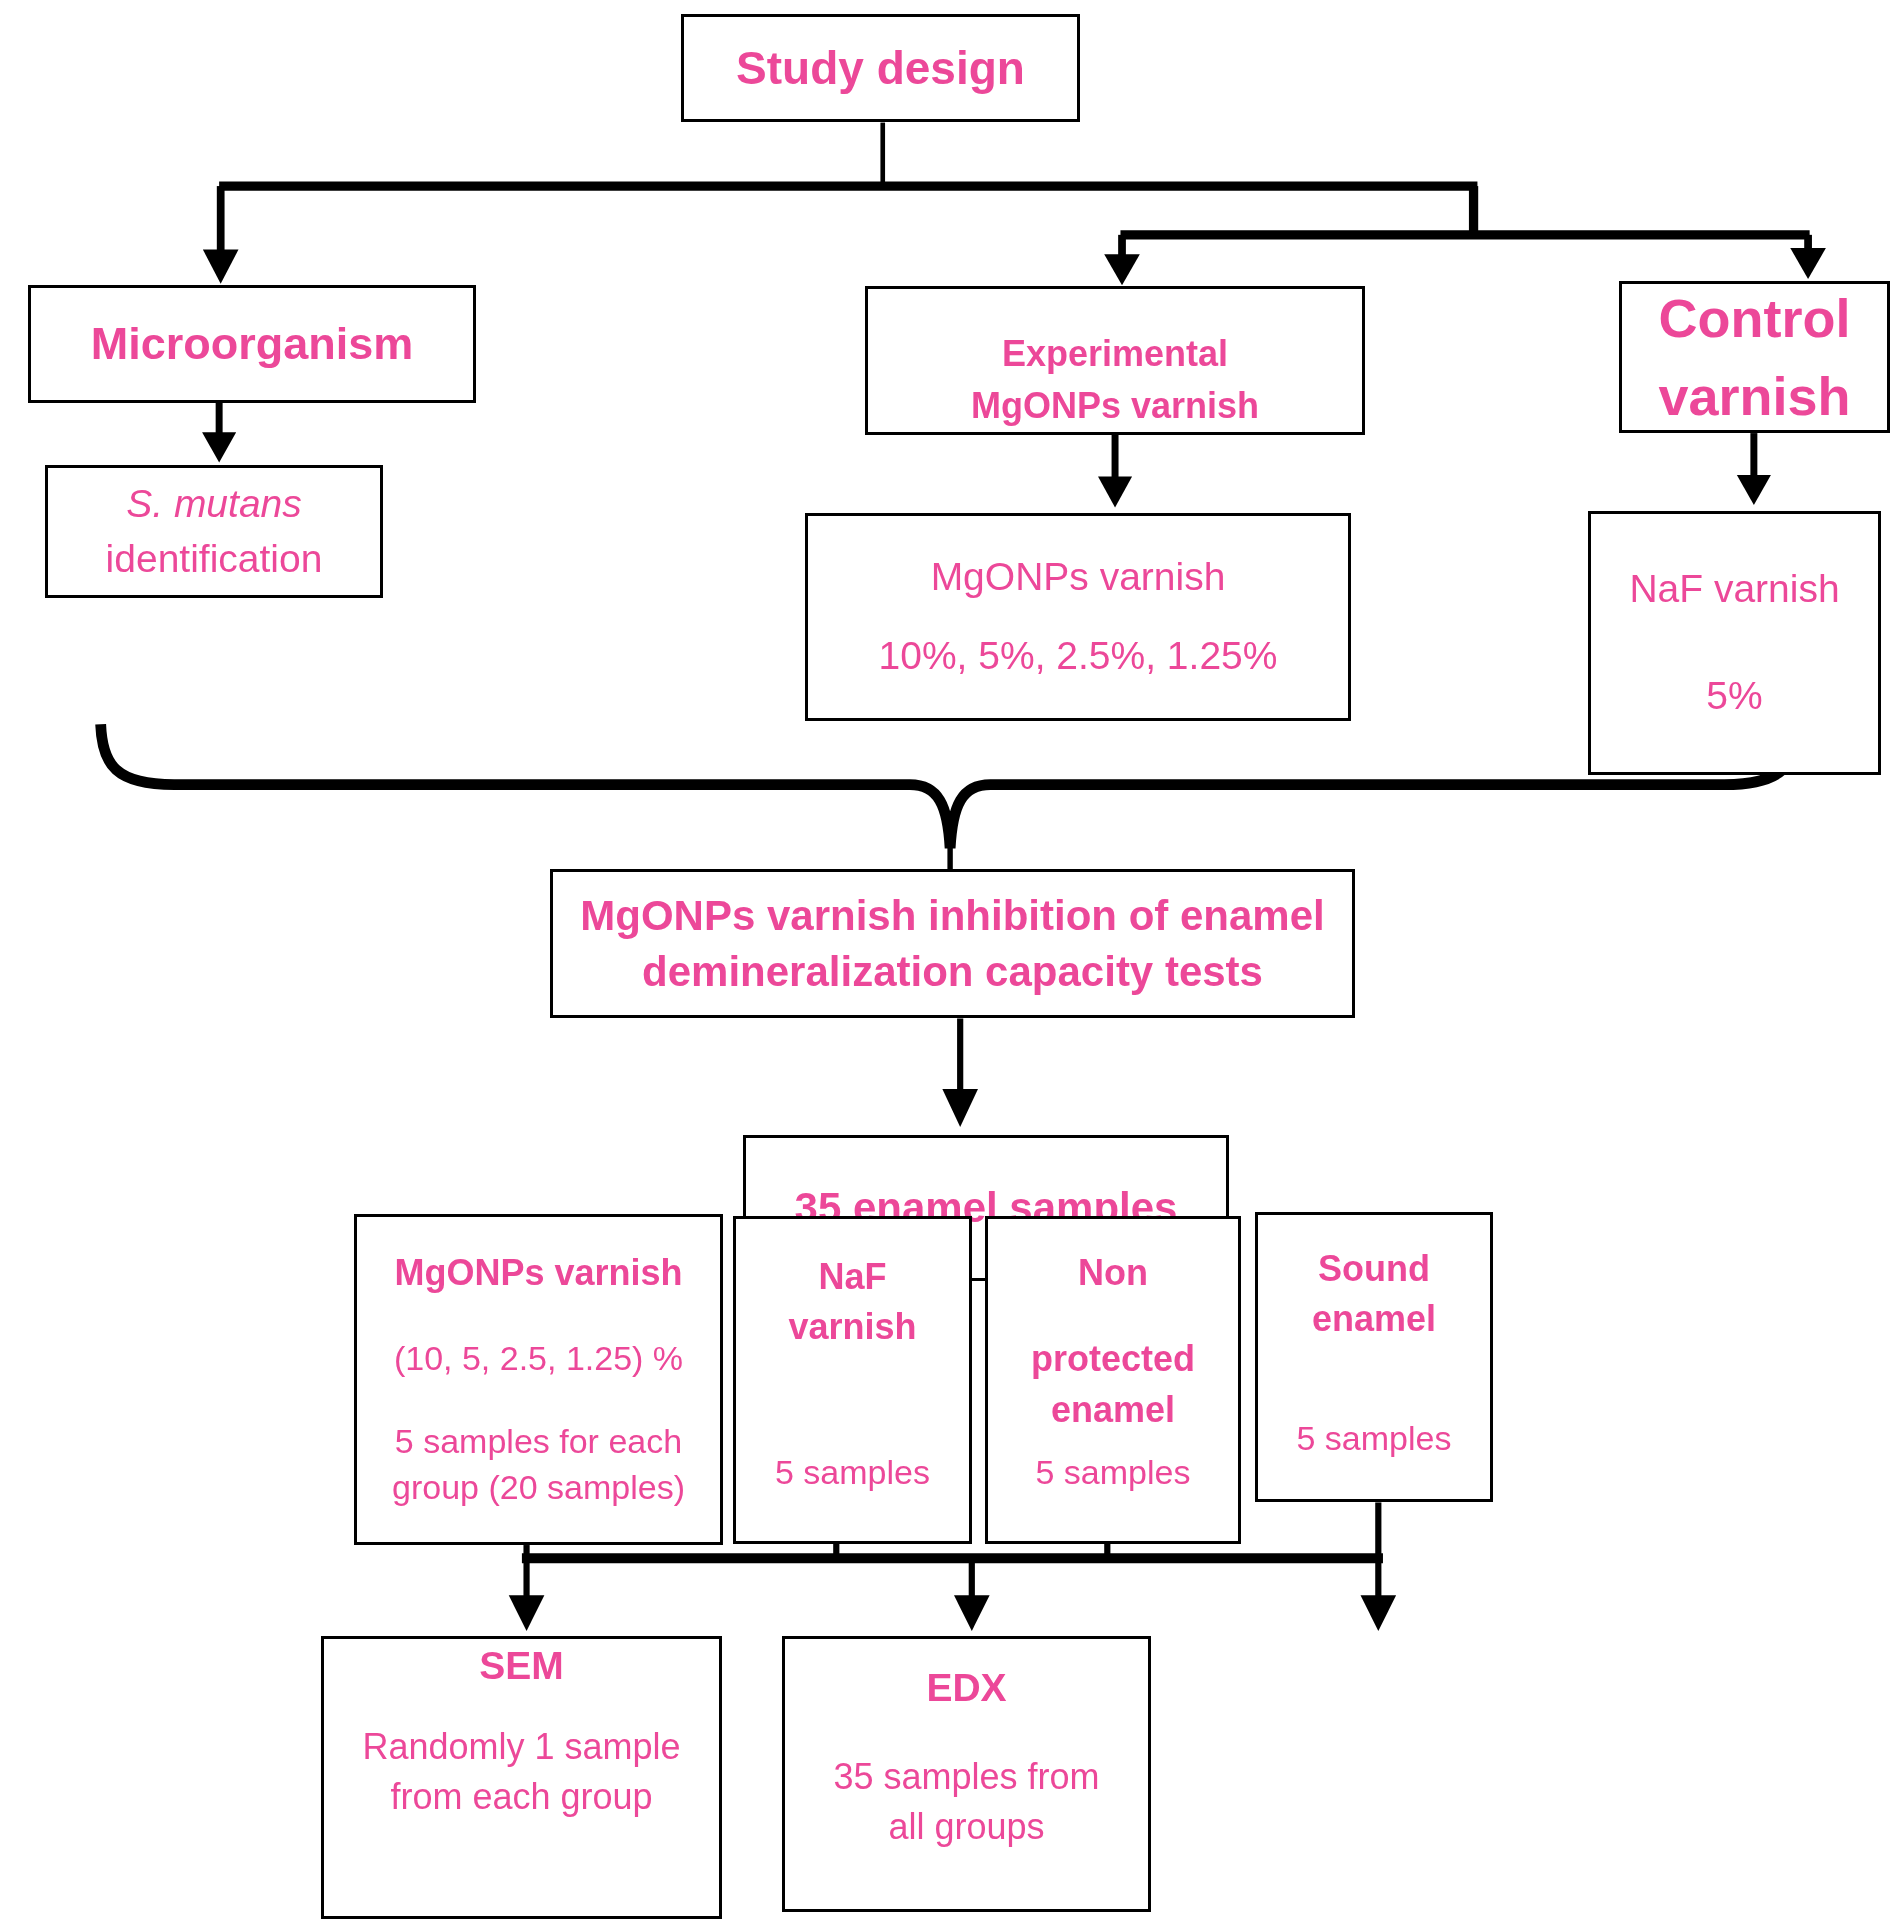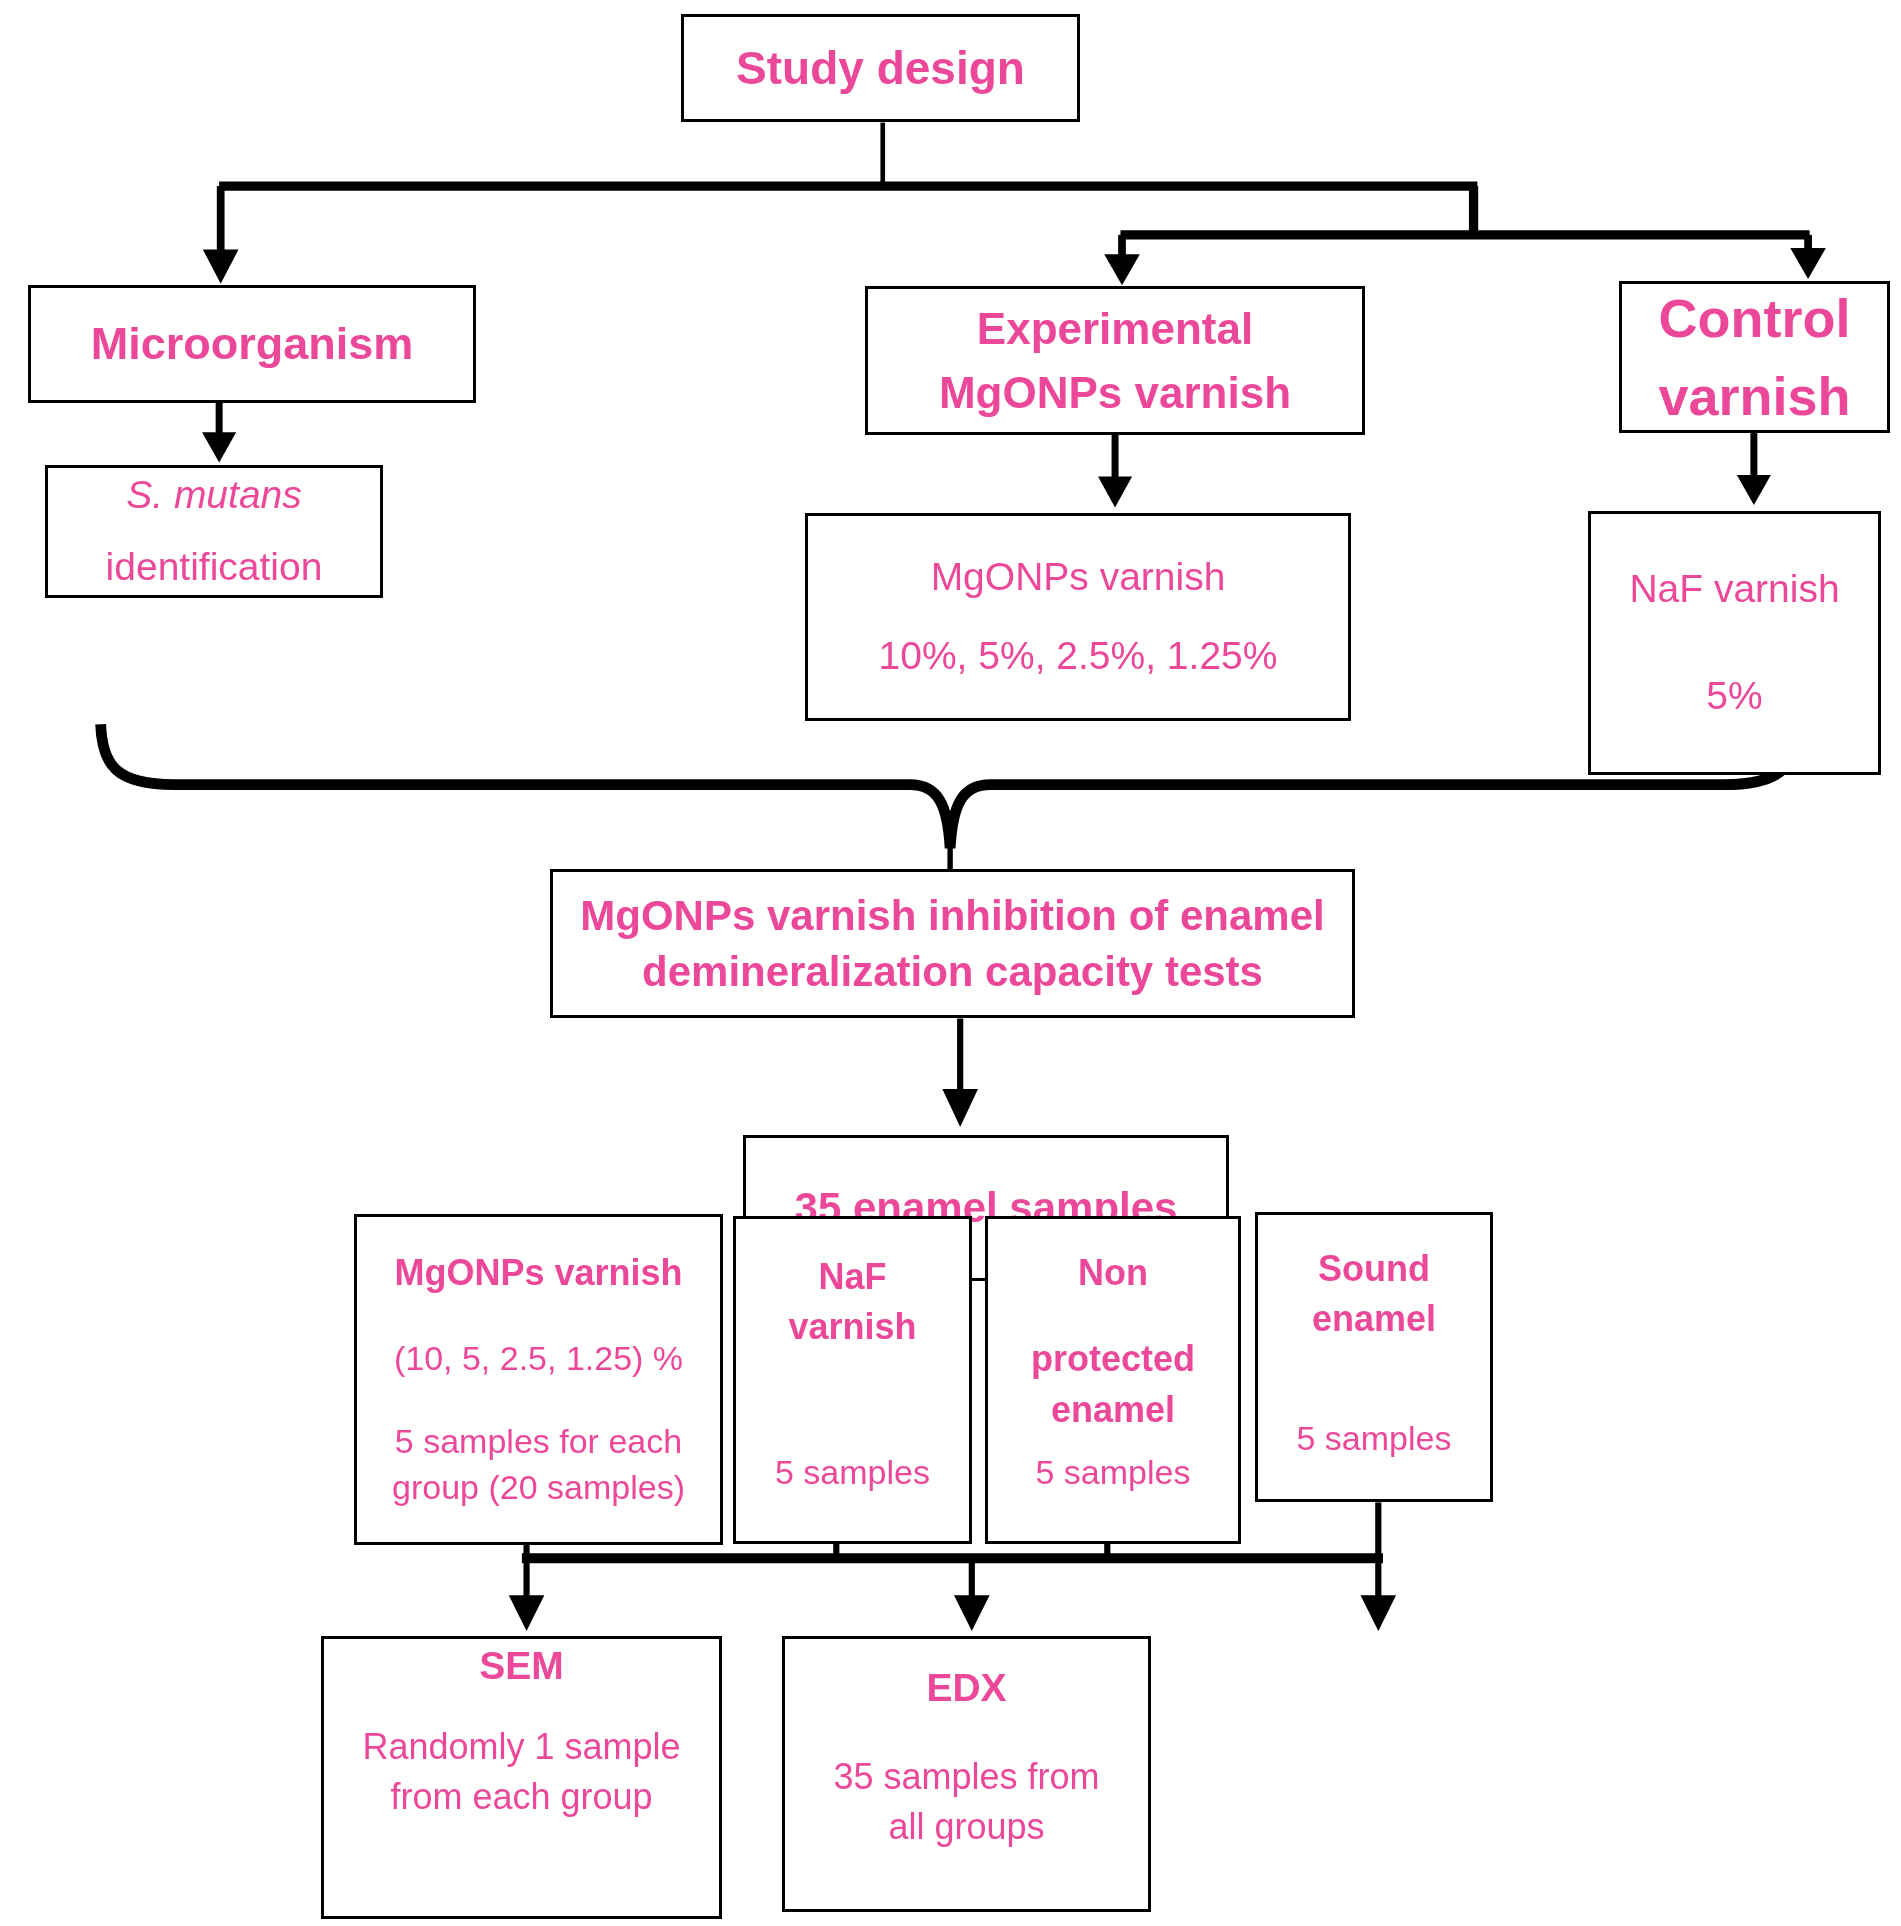--- a/index.html
+++ b/index.html
@@ -21,23 +21,23 @@
     justify-content:center;
     text-align:center;
     line-height:1.35;
   }
   .italic{font-style:italic;}
   svg.overlay{position:absolute;left:0;top:0;width:1901px;height:1927px;pointer-events:none;}
 
   
   #study        {left:681px;  top:14px;   width:399px;  height:108px; font-size:46px; font-weight:bold;}
   #micro        {left:28px;   top:285px;  width:448px;  height:118px; font-size:45px; font-weight:bold;}
-  #experimental {left:865px; top:286px;  width:500px;  height:149px; font-size:44px; font-weight:bold; line-height:1.45;}
+  #experimental {left:865px; top:286px;  width:500px;  height:149px; font-size:36px; font-weight:bold; line-height:1.45;justify-content:flex-end;}
   #control      {left:1619px; top:281px;  width:271px;  height:152px; font-size:54px; font-weight:bold; line-height:1.45;}
-  #smutans      {left:45px;   top:465px;  width:338px;  height:133px; font-size:39px; line-height:1.4;justify-content:space-between;}
+  #smutans      {left:45px;   top:465px;  width:338px;  height:133px; font-size:39px; line-height:1.4;}
   #conc         {left:805px; top:513px;  width:546px;  height:208px; font-size:39px; justify-content:space-around; padding:22px 7.7px;}
   #naf          {left:1588px; top:511px;  width:293px;  height:264px; font-size:39px; justify-content:space-around; padding:22px 23px;}
   #inhibition   {left:550px;  top:869px; width:805px; height:149px; font-size:42px; font-weight:bold; justify-content:space-around; padding:15.5px 7.7px;}
   #samples35    {left:743px;  top:1135px; width:486px;  height:146px; font-size:42px; font-weight:bold;}
 
   #g1 {left:354px;  top:1214px; width:369px; height:331px; font-size:34px; justify-content:space-between; padding:31px 6.2px;}
   #g2 {left:733px;  top:1216px; width:239px; height:328px; font-size:34px; justify-content:space-between; padding:33px 6.2px 45px;}
   #g3 {left:985px; top:1216px; width:256px; height:328px; font-size:34px; justify-content:space-between; padding:29px 6.2px 45px;}
   #g4 {left:1255px; top:1212px; width:238px; height:290px; font-size:34px; justify-content:space-between; padding:29px 6.2px 37px;gap:44px;}
   .gtitle{font-weight:bold; font-size:36px; line-height:1.4;}

